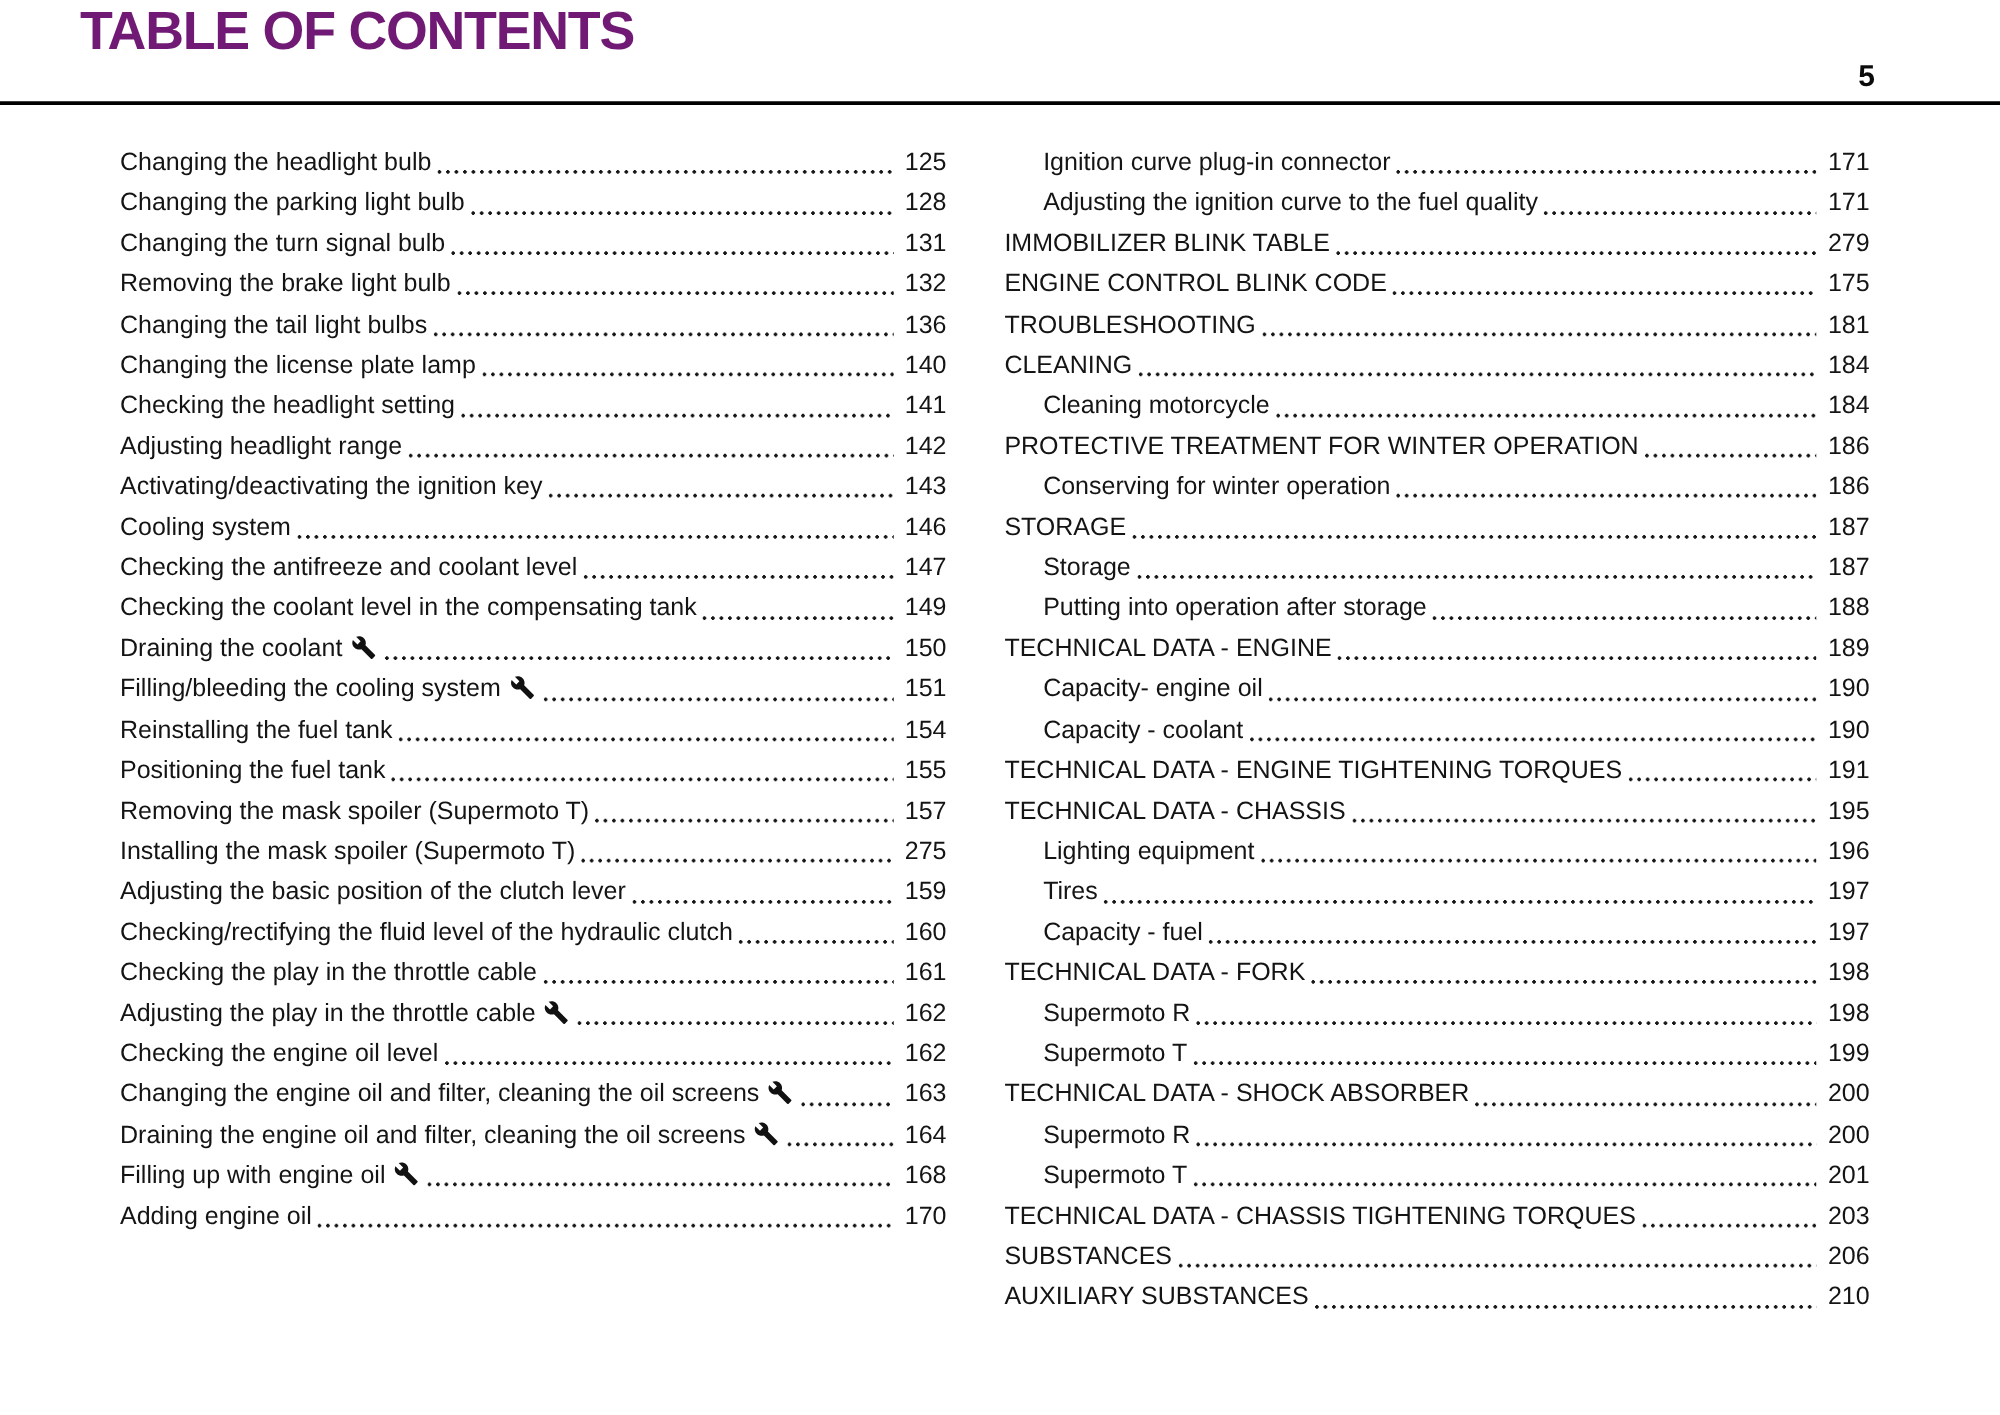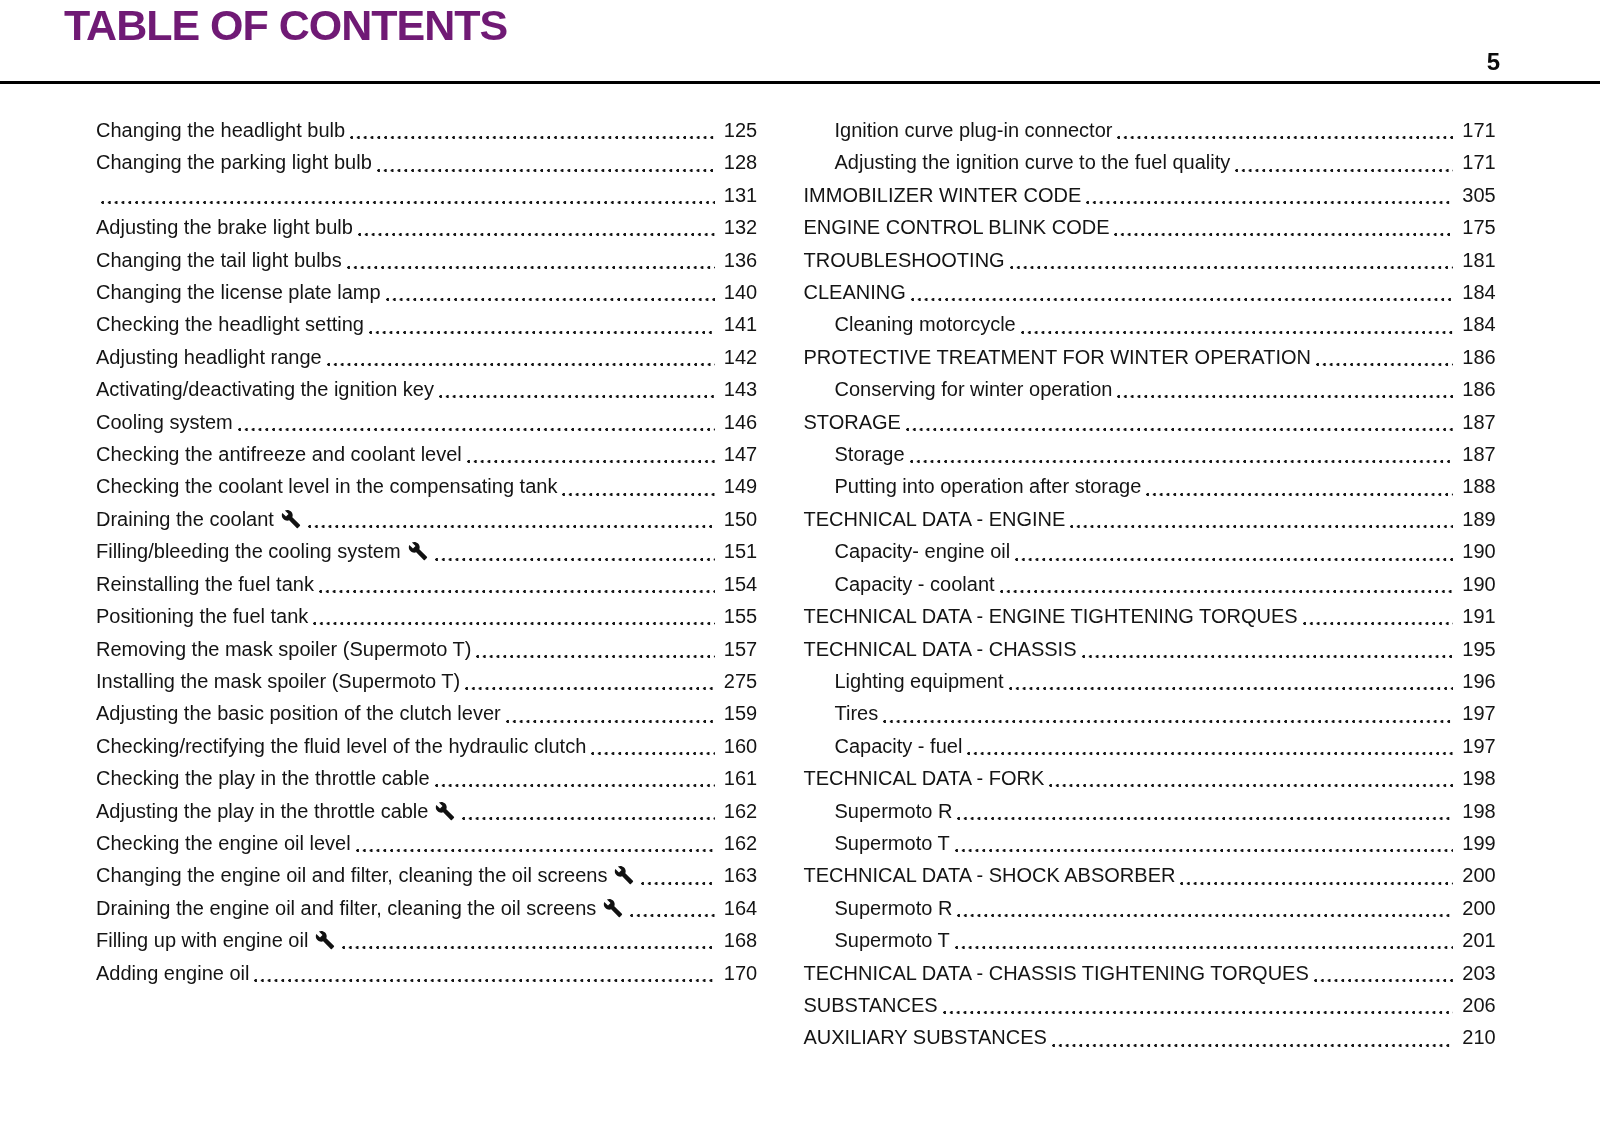--- a/index.html
+++ b/index.html
@@ -97,25 +97,26 @@
         <span class="txt">Changing the headlight bulb</span>
         <span class="leader"></span>
         <span class="pg">125</span>
       </div>
       <div class="entry indent">
         <span class="txt">Changing the parking light bulb</span>
         <span class="leader"></span>
         <span class="pg">128</span>
       </div>
       <div class="entry indent">
+        <span class="txt">Changing the turn signal bulb</span>
         <span class="leader"></span>
         <span class="pg">131</span>
       </div>
       <div class="entry indent">
-        <span class="txt">Adjusting the brake light bulb</span>
+        <span class="txt">Removing the brake light bulb</span>
         <span class="leader"></span>
         <span class="pg">132</span>
       </div>
       <div class="entry indent">
         <span class="txt">Changing the tail light bulbs</span>
         <span class="leader"></span>
         <span class="pg">136</span>
       </div>
       <div class="entry indent">
         <span class="txt">Changing the license plate lamp</span>
@@ -245,23 +246,23 @@
         <span class="txt">Ignition curve plug-in connector</span>
         <span class="leader"></span>
         <span class="pg">171</span>
       </div>
       <div class="entry indent">
         <span class="txt">Adjusting the ignition curve to the fuel quality</span>
         <span class="leader"></span>
         <span class="pg">171</span>
       </div>
       <div class="entry">
-        <span class="txt">IMMOBILIZER WINTER CODE</span>
-        <span class="leader"></span>
-        <span class="pg">305</span>
+        <span class="txt">IMMOBILIZER BLINK TABLE</span>
+        <span class="leader"></span>
+        <span class="pg">279</span>
       </div>
       <div class="entry">
         <span class="txt">ENGINE CONTROL BLINK CODE</span>
         <span class="leader"></span>
         <span class="pg">175</span>
       </div>
       <div class="entry">
         <span class="txt">TROUBLESHOOTING</span>
         <span class="leader"></span>
         <span class="pg">181</span>

